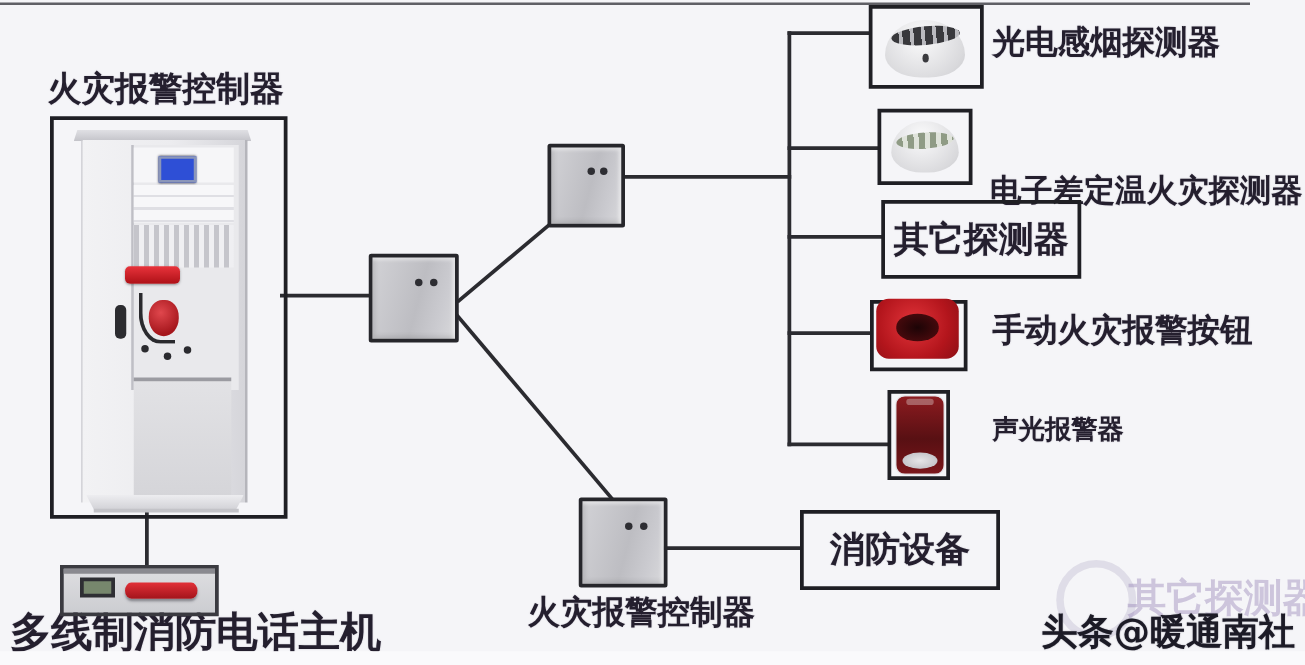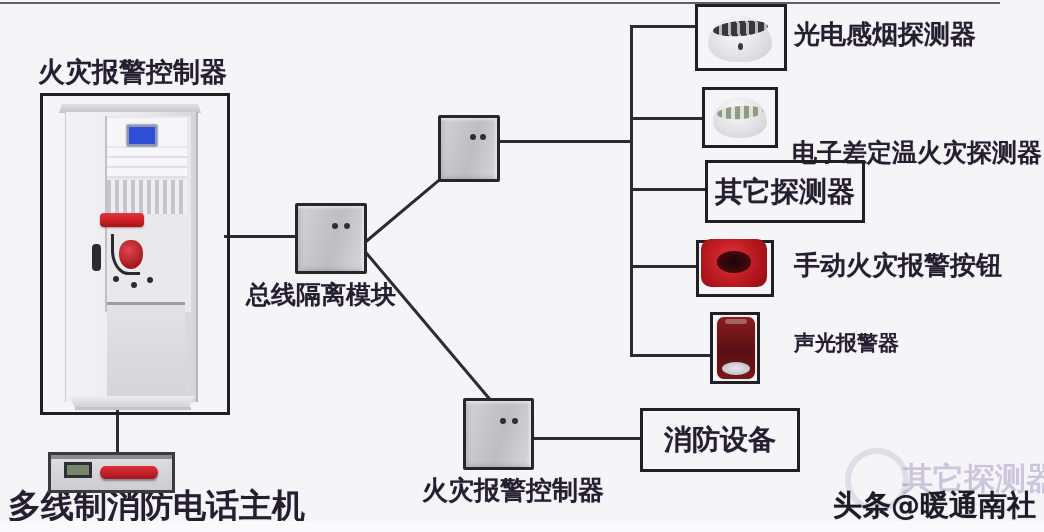--- a/index.html
+++ b/index.html
@@ -77,21 +77,20 @@
         text-shadow:0 0 1px rgba(20,20,40,.5);}
   .botstrip{position:absolute;left:0;bottom:0;width:100%;height:11px;background:#fafafc;}
 </style>
 </head>
 <body>
 
 <div class="canvas">
   <div class="topline"></div>
 
   <div class="lbl" style="left:38px;top:58px;font-size:27px;">火灾报警控制器</div>
-  <div class="lbl" style="left:246px;top:282px;font-size:25px;">总线隔离模块</div>
   <div class="lbl" style="left:422px;top:477px;font-size:26px;">火灾报警控制器</div>
   <div class="lbl" style="left:8px;top:489px;font-size:33px;">多线制消防电话主机</div>
   <div class="lbl" style="left:794px;top:21px;">光电感烟探测器</div>
   <div class="lbl" style="left:792px;top:100px;font-size:25px;margin-top:40px;">电子差定温火灾探测器</div>
   <div class="lbl" style="left:794px;top:252px;">手动火灾报警按钮</div>
   <div class="lbl" style="left:794px;top:332px;font-size:21px;">声光报警器</div>
 
   <div class="wire h" style="left:224px;top:235px;width:72px;"></div>
   <div class="wire v" style="left:116px;top:408px;height:46px;"></div>
   <div class="wire d" style="left:366px;top:240px;width:97px;transform:rotate(-40deg);"></div>

